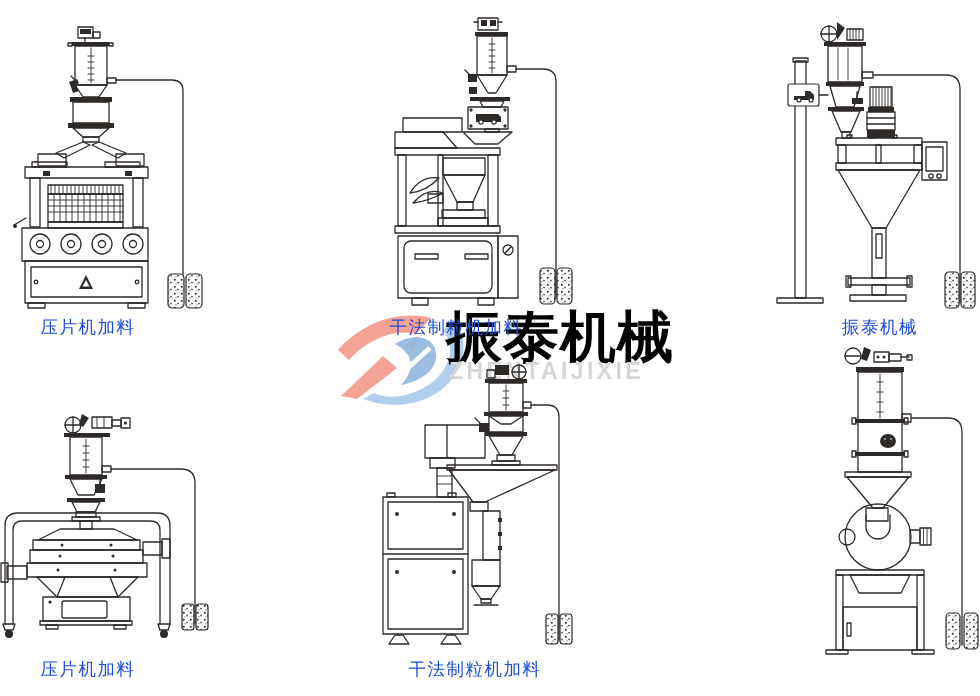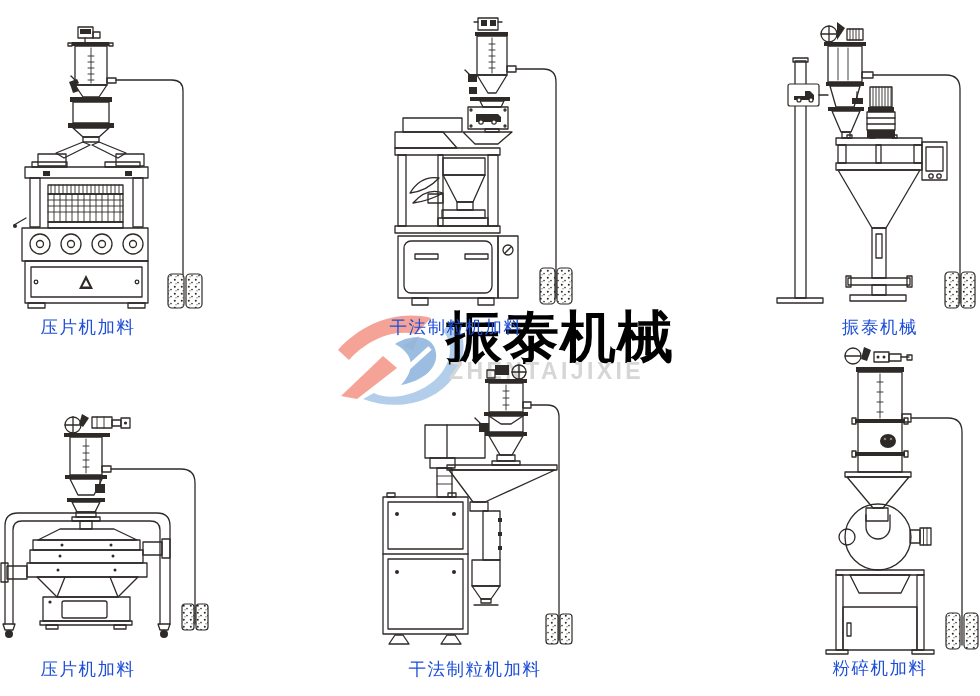--- a/index.html
+++ b/index.html
@@ -425,15 +425,14 @@
       <rect class="sack" x="184" y="268" width="14" height="36" rx="4"></rect>
       <rect class="sack" x="202" y="268" width="14" height="36" rx="4"></rect>
     </g>
   </svg>
 
   <div class="caption" style="left:3px;top:315px">压片机加料</div>
   <div class="caption" style="left:371px;top:315px">干法制粒机加料</div>
   <div class="caption" style="left:795px;top:315px">振泰机械</div>
   <div class="caption" style="left:3px;top:657px">压片机加料</div>
   <div class="caption" style="left:390px;top:657px">干法制粒机加料</div>
-  <div class="caption" style="left:795px;top:656px">粉碎机加料</div>
 
 </div>
 
 </body></html>

